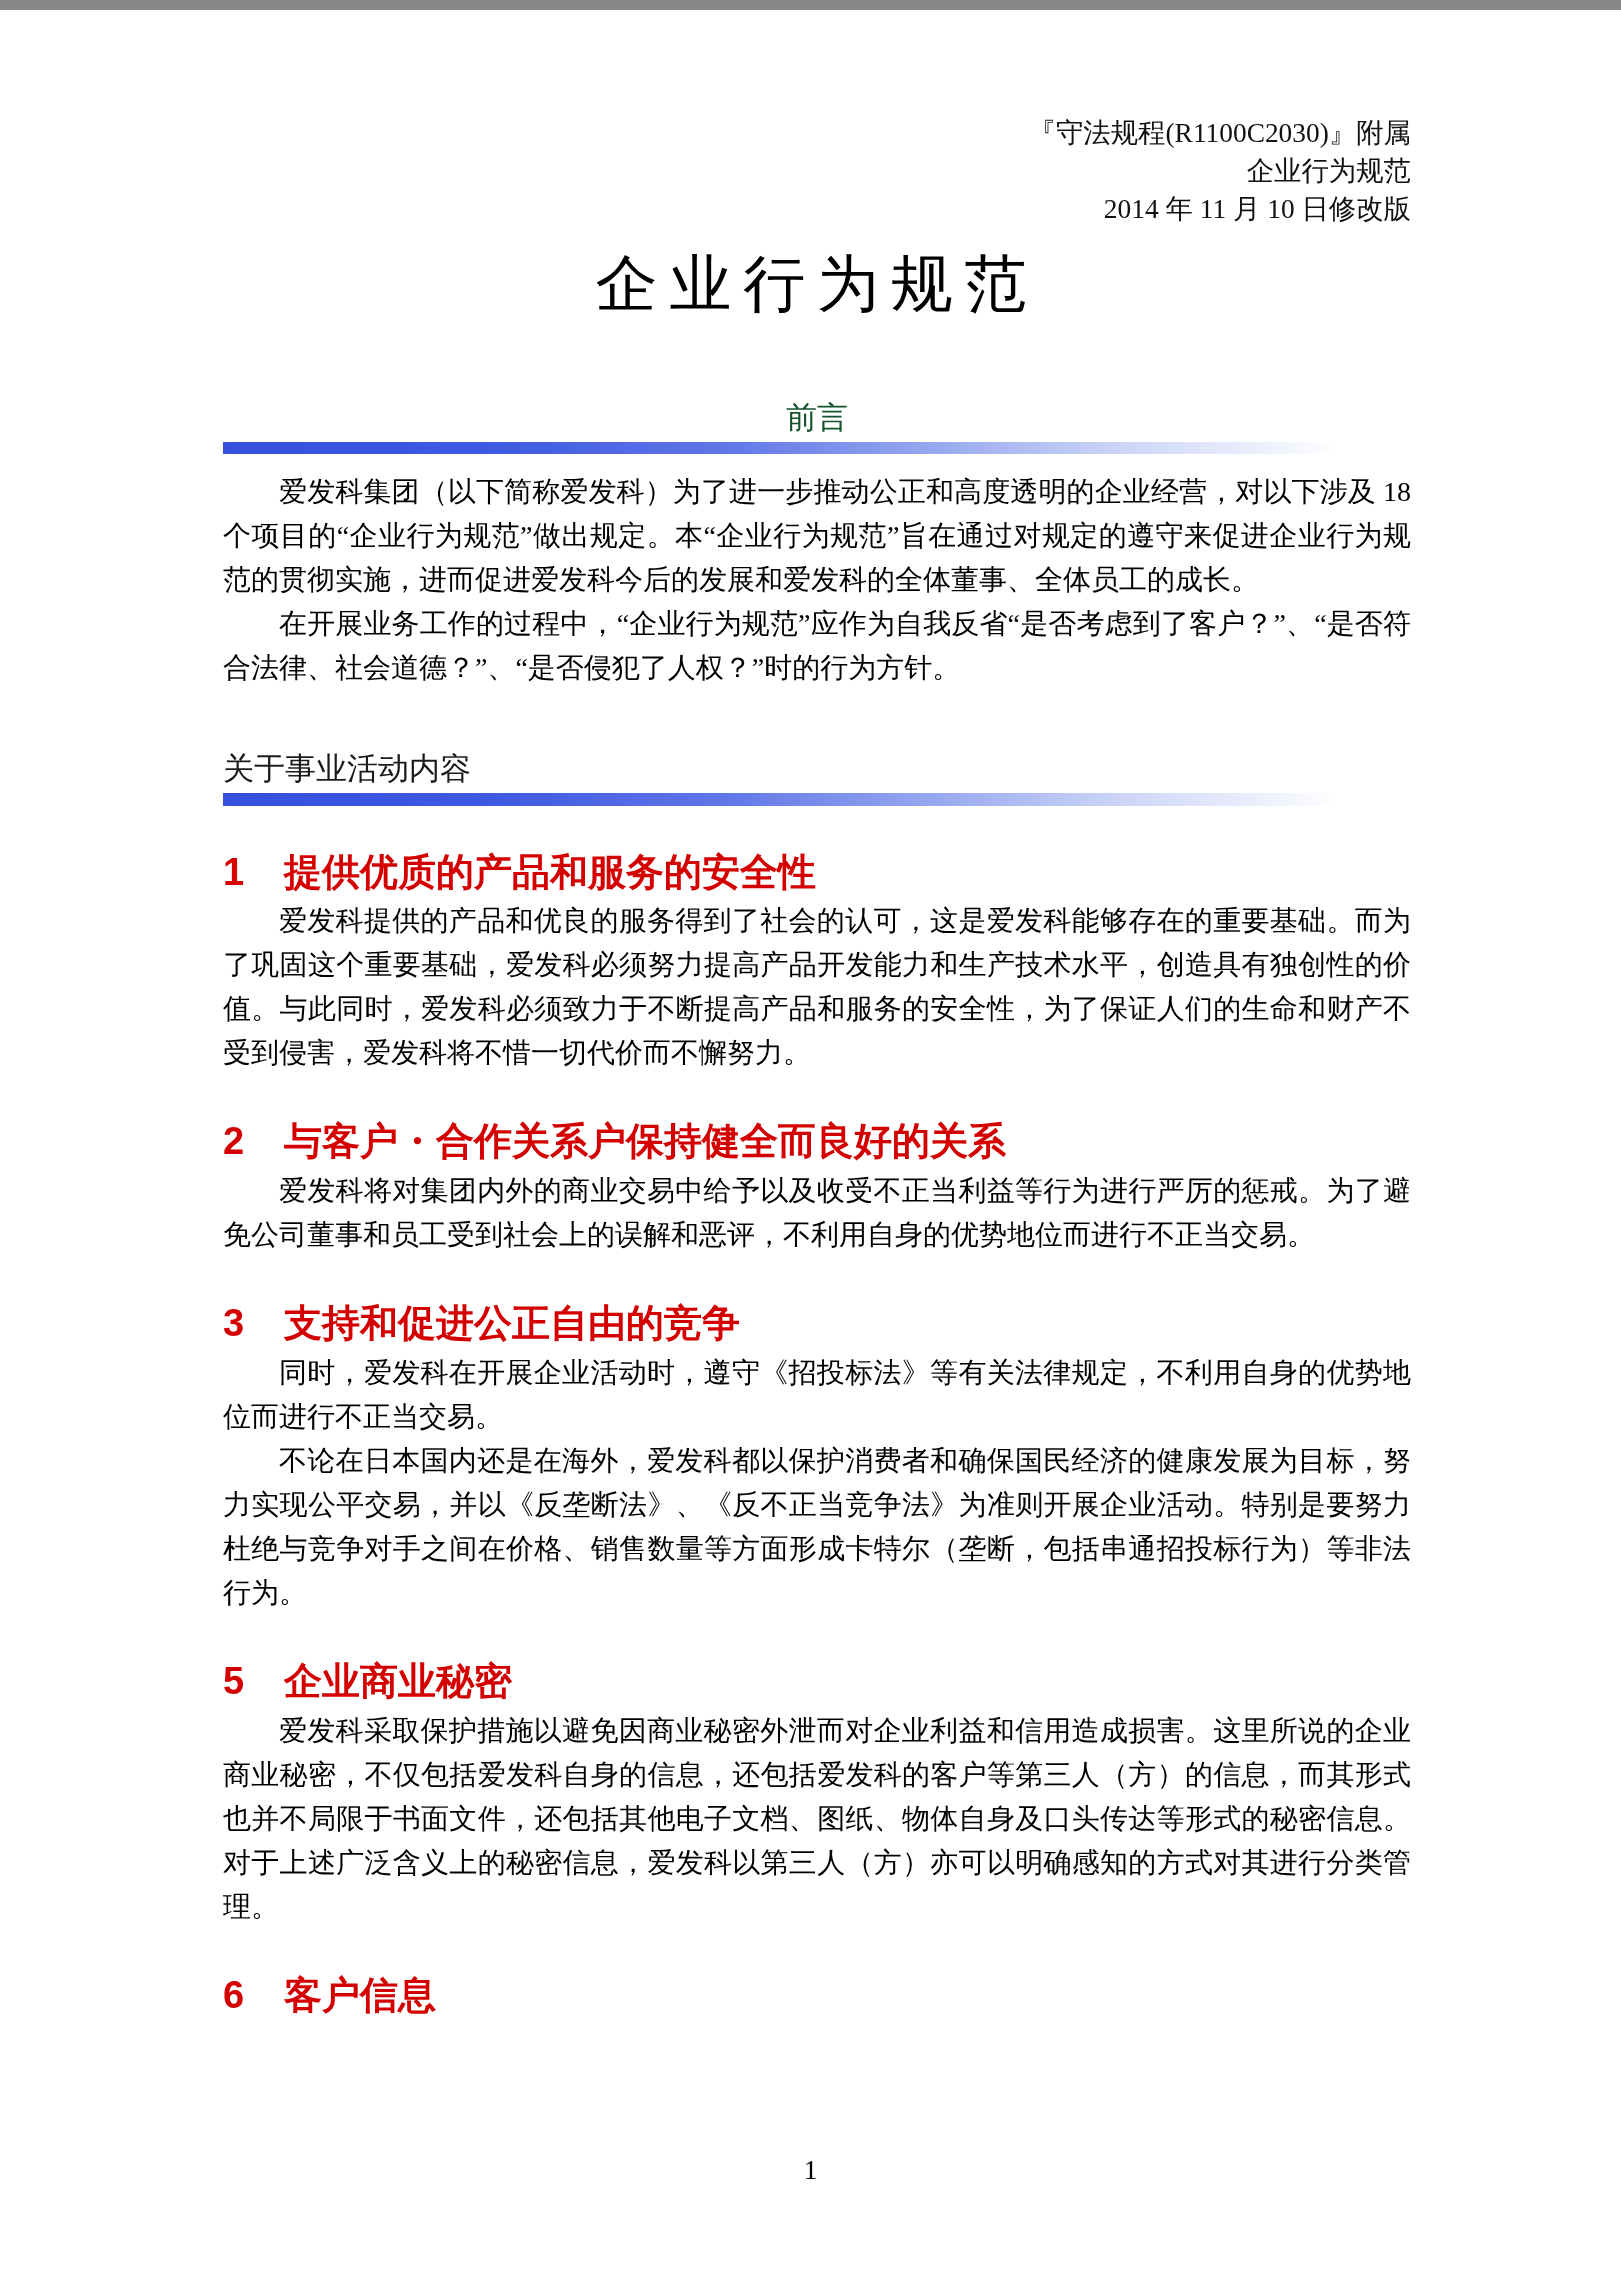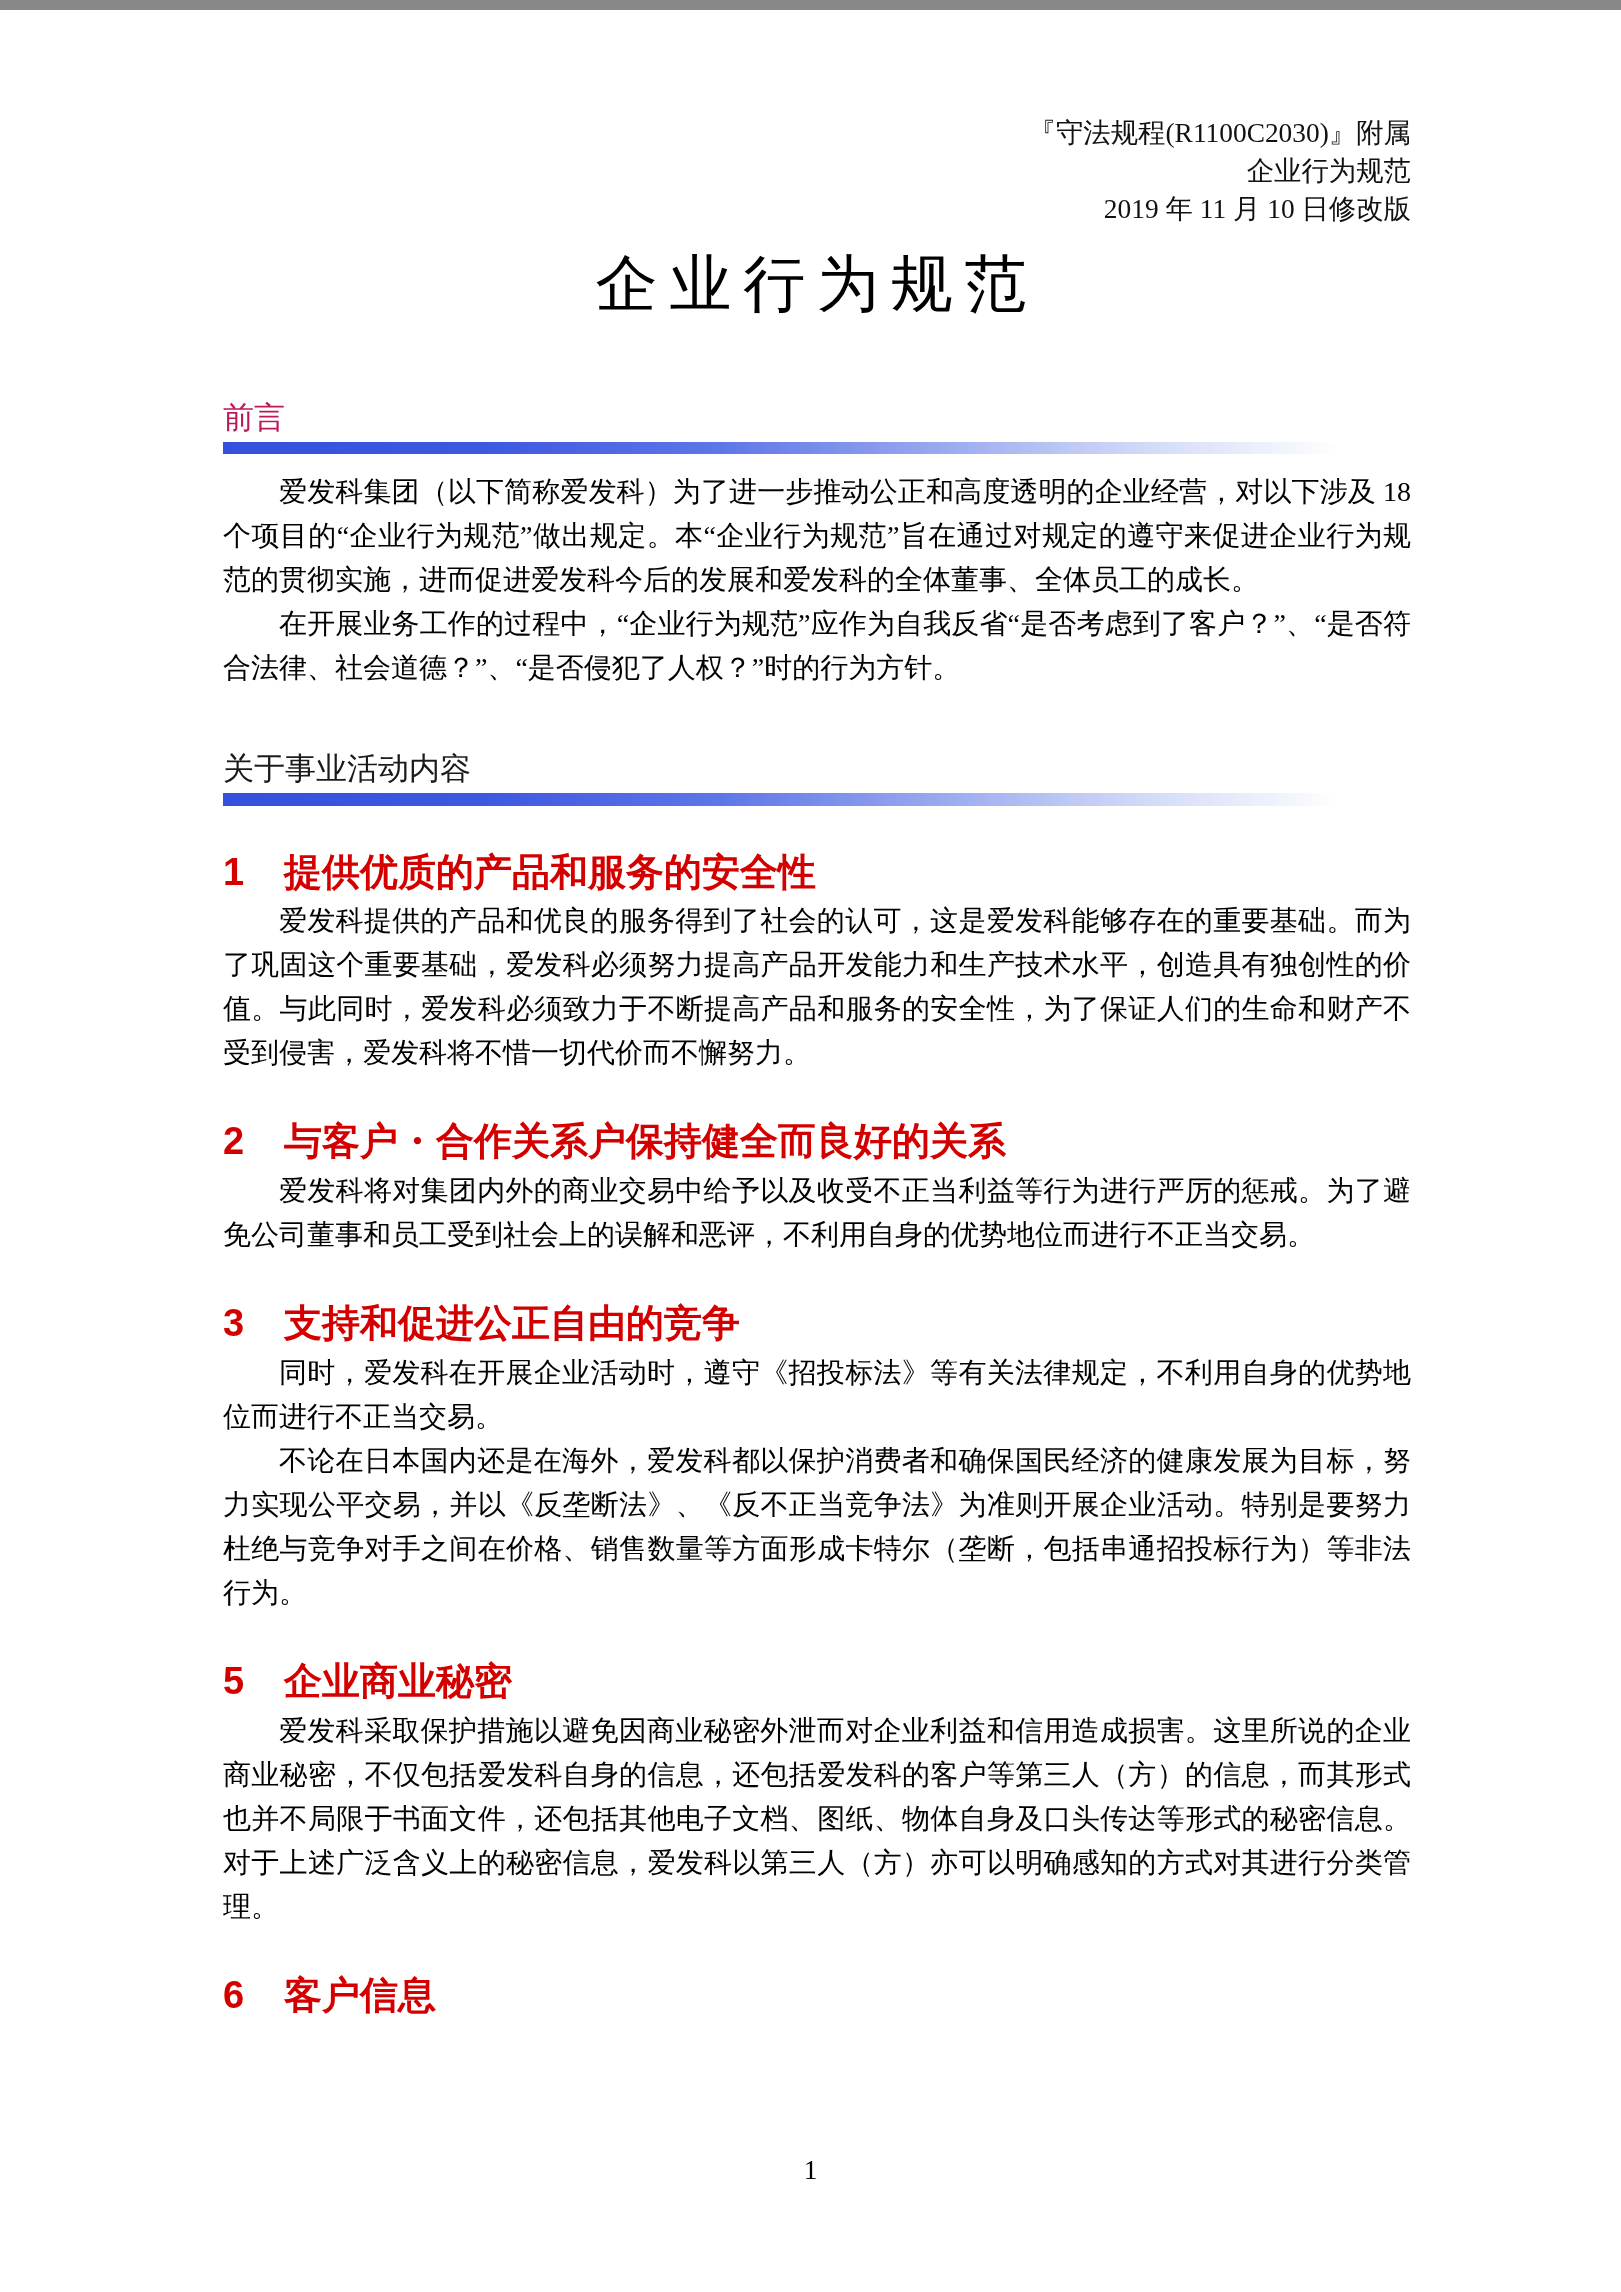--- a/index.html
+++ b/index.html
@@ -33,21 +33,21 @@
     letter-spacing: 11.8px;
     font-weight: normal;
     color: #000000;
   }
   .sec-label {
     font-size: 31px;
     line-height: 35px;
     margin: 0;
     font-weight: normal;
   }
-  .sec-label.red { color: #be185d; }
+  .sec-label.red { color: #14532d; text-align: center; }
   .sec-label.black { color: #1a1a1a; }
   .preface-block { margin-top: 74px; }
   .activities-block { margin-top: 61px; }
   .rule {
     height: 12.7px;
     margin-top: 6.9px;
     background: linear-gradient(to right,
       #3550dc 0%, #3e58e1 22%, #5f76e7 42%,
       #98a8ef 60%, #cdd6f7 76%, #ffffff 94%);
   }
@@ -83,21 +83,21 @@
 </style>
 </head>
 <body>
 
 <div class="page">
   <div class="content">
 
     <div class="doc-header">
       <div>『守法规程(R1100C2030)』附属</div>
       <div>企业行为规范</div>
-      <div>2019 年 11 月 10 日修改版</div>
+      <div>2014 年 11 月 10 日修改版</div>
     </div>
 
     <h1 class="doc-title">企业行为规范</h1>
 
     <div class="preface-block">
       <h2 class="sec-label red">前言</h2>
       <div class="rule"></div>
       <p class="body">爱发科集团（以下简称爱发科）为了进一步推动公正和高度透明的企业经营，对以下涉及 18 个项目的“企业行为规范”做出规定。本“企业行为规范”旨在通过对规定的遵守来促进企业行为规范的贯彻实施，进而促进爱发科今后的发展和爱发科的全体董事、全体员工的成长。</p>
       <p class="body">在开展业务工作的过程中，“企业行为规范”应作为自我反省“是否考虑到了客户？”、“是否符合法律、社会道德？”、“是否侵犯了人权？”时的行为方针。</p>
     </div>

